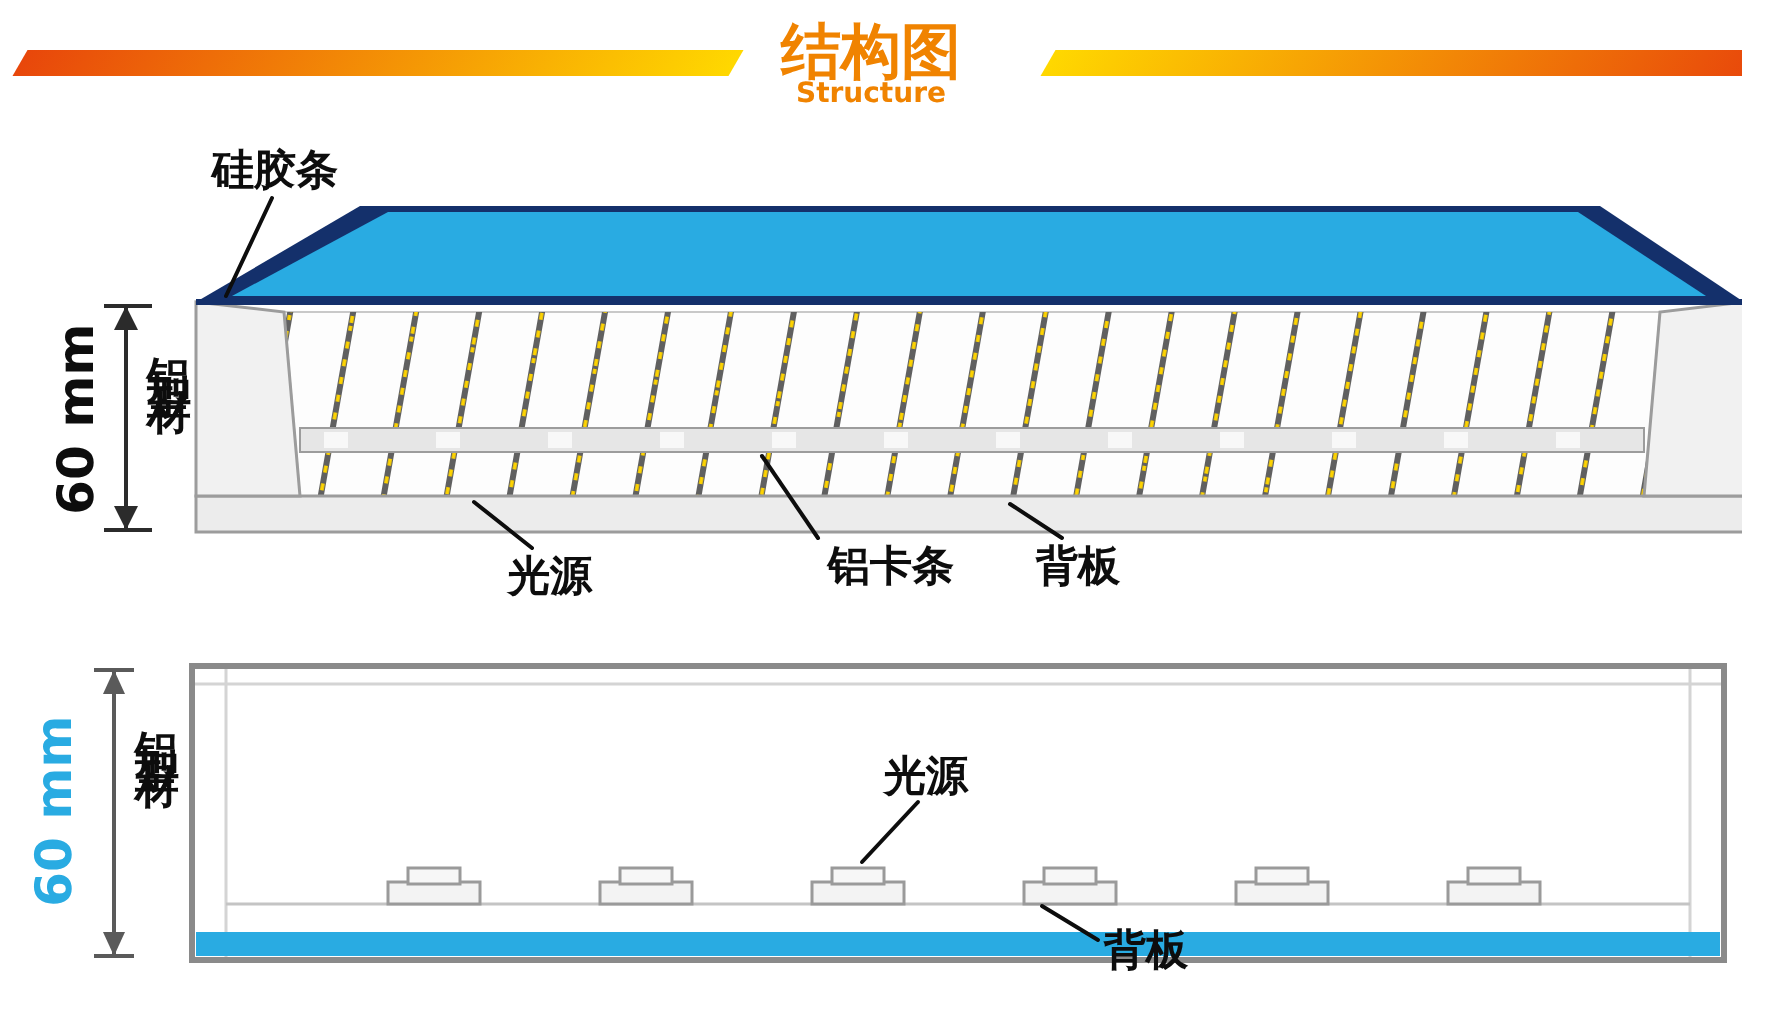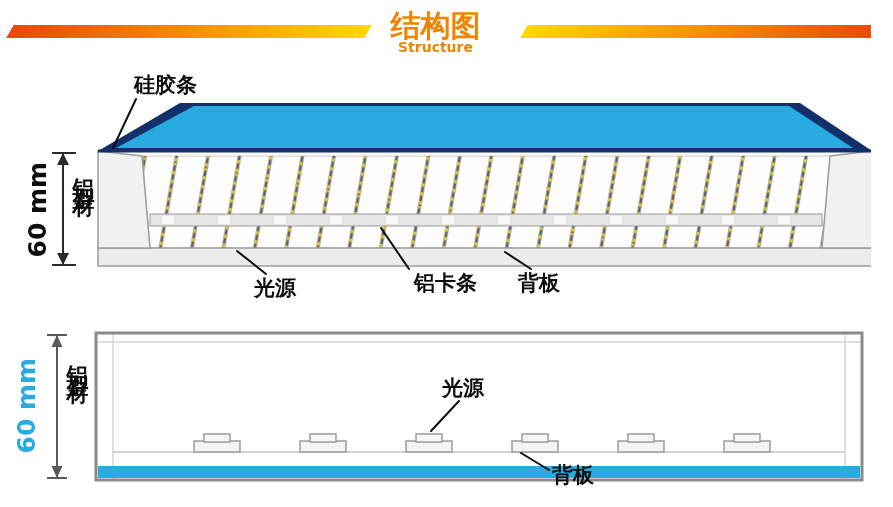--- a/index.html
+++ b/index.html
@@ -103,21 +103,21 @@
       <polygon points="57,335 51.5,347 62.5,347" fill="#5a5a5a"></polygon>
       <polygon points="57,478 51.5,466 62.5,466" fill="#5a5a5a"></polygon>
 
       <g stroke="#0d0d0d" stroke-width="2" stroke-linecap="round">
         <line x1="459" y1="401" x2="431" y2="431"></line>
         <line x1="549" y1="470" x2="521" y2="453"></line>
       </g>
     </g>
   </svg>
 
-  <div class="label" style="left:134px; top:72px;">硅胶条</div>
+  <div class="label" style="left:106px; top:72px;">硅胶条</div>
   <div class="label rot" style="left:-27px; top:194px;">60 mm</div>
   <div class="label vertical" style="left:70px; top:161px;">铝型材</div>
   <div class="label" style="left:254px; top:275px;">光源</div>
   <div class="label" style="left:414px; top:270px;">铝卡条</div>
   <div class="label" style="left:518px; top:270px;">背板</div>
 
   <div class="label rot blue-text" style="left:-38px; top:390px;">60 mm</div>
   <div class="label vertical" style="left:64px; top:348px;">铝型材</div>
   <div class="label" style="left:442px; top:375px;">光源</div>
   <div class="label" style="left:552px; top:462px;">背板</div>

